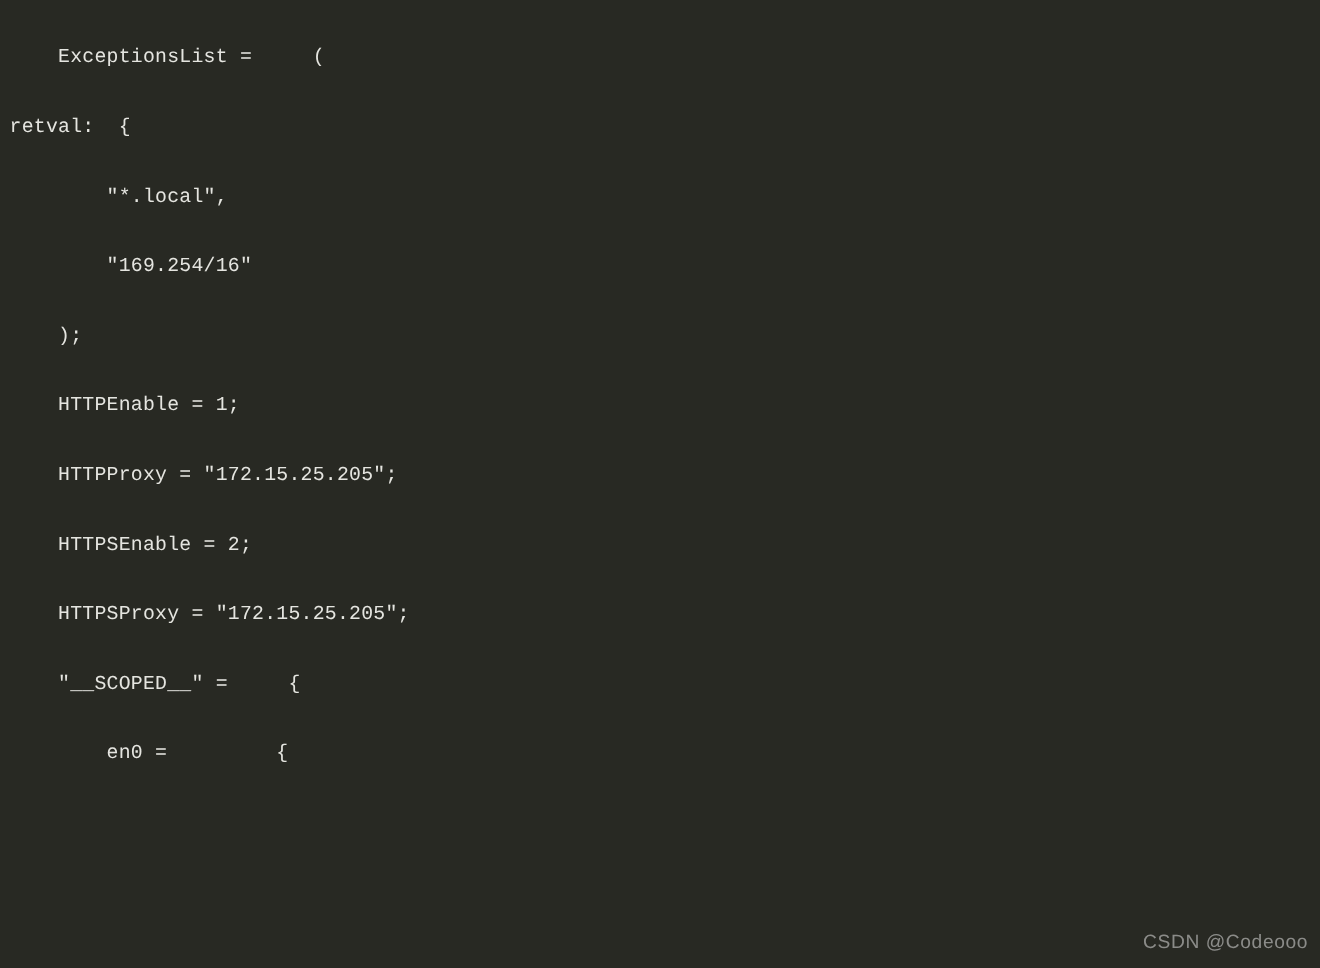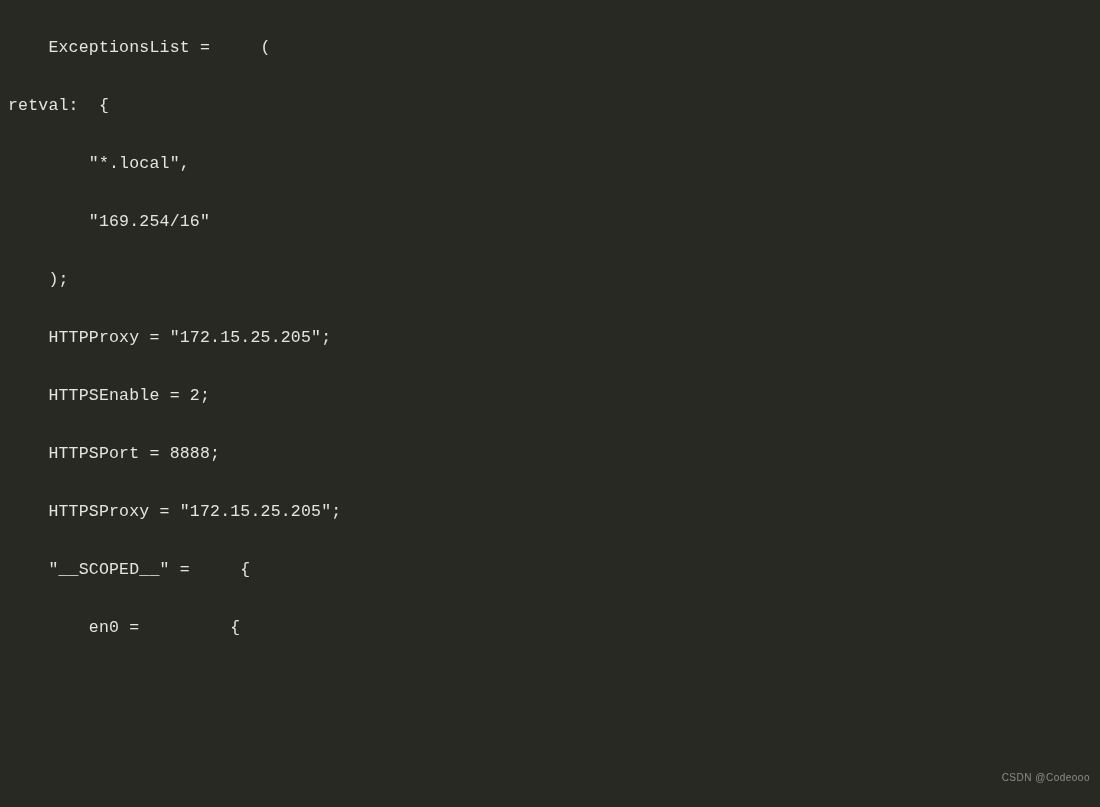--- a/index.html
+++ b/index.html
@@ -15,40 +15,40 @@
     font-size: 16.5px;
     line-height: 29px;
     color: #e5e5e0;
     white-space: pre;
     padding: 4px 6px 4px 8px;
     letter-spacing: 0.2px;
   }
   .watermark {
     position: absolute;
     right: 10px;
-    bottom: 24px;
+    bottom: 12px;
     color: rgba(220,220,220,0.55);
     font-family: Arial, "Microsoft YaHei", sans-serif;
-    font-size: 10px;
+    font-size: 16px;
     letter-spacing: 0.5px;
     text-align: right;
   }
 </style>
 </head>
 <body>
 
 <div class="code">
 <div>    ExceptionsList =     (</div>
 <div>retval:  {</div>
 <div>        "*.local",</div>
 <div>        "169.254/16"</div>
 <div>    );</div>
+<div>    HTTPEnable = 1;</div>
 <div>    HTTPProxy = "172.15.25.205";</div>
 <div>    HTTPSEnable = 2;</div>
-<div>    HTTPSPort = 8888;</div>
 <div>    HTTPSProxy = "172.15.25.205";</div>
 <div>    "__SCOPED__" =     {</div>
 <div>        en0 =         {</div>
 
 
 
 
 
 
 

